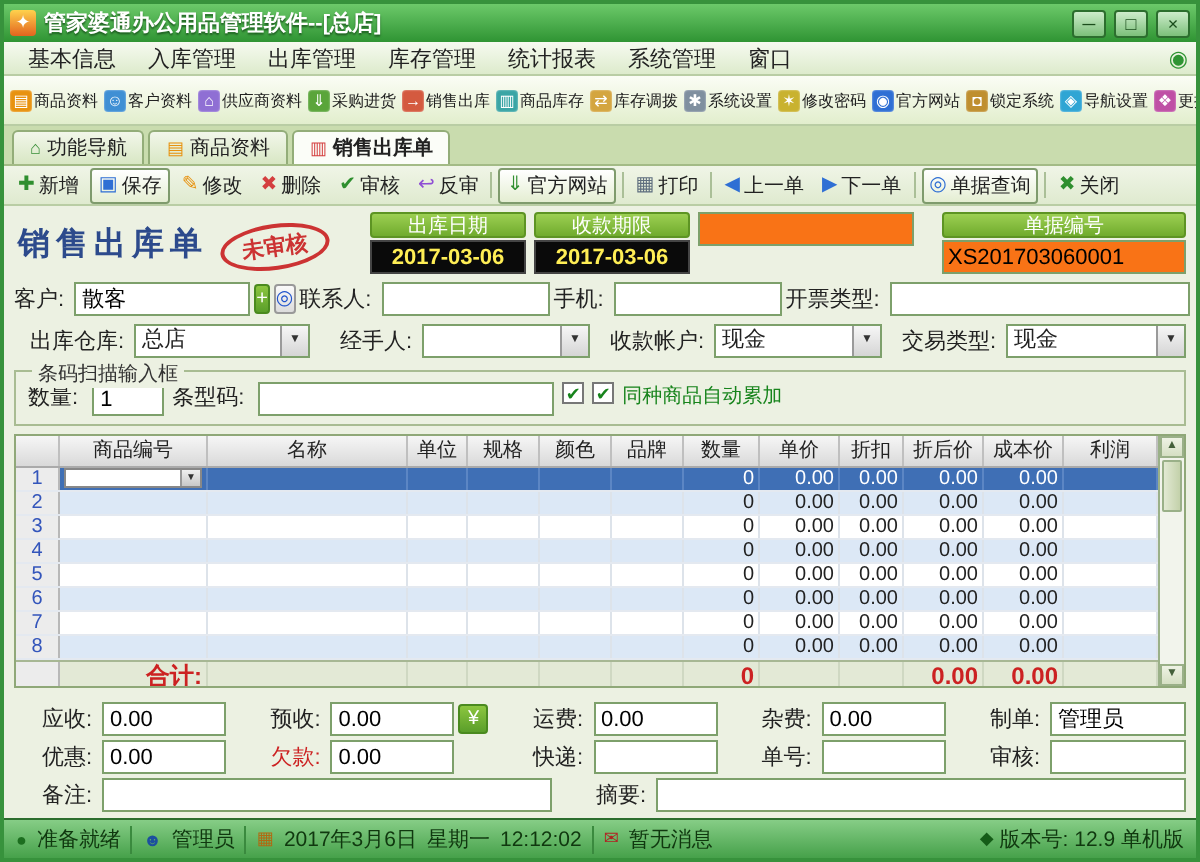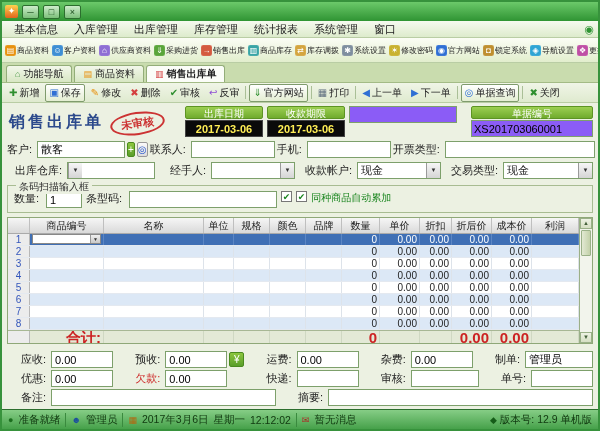--- a/index.html
+++ b/index.html
@@ -57,21 +57,21 @@
   .hdr-row { display:flex; align-items:flex-start; gap:4px; }
   .form-title { font-size:16px; font-weight:bold; color:#2c4a8c; letter-spacing:3px; margin:6px 2px 0 2px;
                 white-space:nowrap; }
   .stamp { margin-top:6px; border:2px solid #cc3333; color:#cc3333; font-weight:bold; font-size:11px;
            border-radius:50%; padding:2px 9px; transform:rotate(-8deg); white-space:nowrap; }
   .hf { display:flex; flex-direction:column; gap:1px; }
   .hf:first-of-type { margin-left:16px; }
   .hf.w-billno { margin-left:auto; }
   .hf-label { height:13px; line-height:13px; text-align:center; color:#fff; font-size:10px;
               background:linear-gradient(#9ccf52,#70ab2d); border:1px solid #5d9423; border-radius:2px; }
-  .hf-input { height:17px; border:1px solid #7da06b; background:#8b5cf6; padding:0 2px; font-size:11px;
+  .hf-input { height:17px; border:1px solid #7da06b; background:#f97316; padding:0 2px; font-size:11px;
               font-family:inherit; width:100%; }
   .hf-input.dark { background:#0a0a0a; color:#ffee55; font-weight:bold; text-align:center; border:1px solid #444; }
   .w-date{width:78px;} .w-due{width:78px;} .w-custom{width:108px;} .w-billno{width:122px;}
 
   .frow { display:flex; align-items:center; margin-top:4px; gap:2px; }
   .flab { text-align:right; padding-right:3px; white-space:nowrap; }
   .lw40{width:40px;} .lw52{width:52px;} .lw58{width:58px;} .lw62{width:62px;}
   input.fi { height:17px; border:1px solid #7da06b; background:#fff; padding:0 3px; font-size:11px; font-family:inherit; }
   .w84{width:84px;} .w88{width:88px;} .wflex{flex:1;}
   .mini-btn { width:15px; height:15px; border-radius:2px; text-align:center; line-height:14px; font-size:10px; }
@@ -108,21 +108,21 @@
   .cw-unit{width:30px;flex:0 0 30px;} .cw-spec{width:36px;flex:0 0 36px;} .cw-color{width:36px;flex:0 0 36px;}
   .cw-brand{width:36px;flex:0 0 36px;} .cw-qty{width:38px;flex:0 0 38px;} .cw-price{width:40px;flex:0 0 40px;}
   .cw-disc{width:32px;flex:0 0 32px;} .cw-dprice{width:40px;flex:0 0 40px;} .cw-cost{width:40px;flex:0 0 40px;}
   .cw-profit{flex:1;}
   .cell-combo { display:flex; height:10px; margin-top:0; background:#fff; border:1px solid #888; color:#000; }
   .cc-val { flex:1; font-size:9px; line-height:9px; }
   .cc-arrow { width:10px; flex:0 0 10px; background:linear-gradient(#f0f0f0,#c8c8c8); border-left:1px solid #999;
               font-size:5px; line-height:9px; text-align:center; color:#333; }
   .gfill { flex:1; background:#fff; }
   .gtotal { display:flex; height:15px; flex:0 0 15px; background:#e3e9d6; border-top:1px solid #a7b794;
-            font-size:15px; color:#cc2222; font-weight:bold; }
+            font-size:12px; color:#cc2222; font-weight:bold; }
   .gtotal .gc { line-height:14px; border-right:1px solid #cfd8c2; }
   .vscroll { width:13px; flex:0 0 13px; background:#f2f4ec; border-left:1px solid #9ab088;
              display:flex; flex-direction:column; }
   .vs-btn { height:11px; flex:0 0 11px; background:linear-gradient(#eef2e4,#d5dfc3); border:1px solid #9ab088;
             font-size:6px; line-height:9px; text-align:center; color:#44603a; }
   .vs-thumb { height:26px; flex:0 0 26px; margin:1px; background:linear-gradient(90deg,#e2e9d3,#c3d1aa);
               border:1px solid #9ab088; border-radius:1px; }
   .vs-fill { flex:1; }
 
   
@@ -145,20 +145,21 @@
   .sicon.msg { color:#b02222; } .sicon.ver { color:#155c18; }
   .sver { margin-left:auto; display:flex; align-items:center; gap:3px; }
 </style>
 </head>
 <body>
 
 <div class="window">
 
   <div class="titlebar">
     <span class="app-icon">✦</span>
+    <span class="title-text">管家婆通办公用品管理软件--[总店]</span>
     <span class="win-btn">─</span>
     <span class="win-btn">□</span>
     <span class="win-btn">×</span>
   </div>
 
   <div class="menubar">
     <div class="menu-items">
         <div class="menu-item">基本信息</div>
         <div class="menu-item">入库管理</div>
         <div class="menu-item">出库管理</div>
@@ -327,20 +328,21 @@
       <input class="fi w84" value="" style="">
       <span class="flab lw40">手机:</span>
       <input class="fi w84" value="" style="">
       <span class="flab lw62">开票类型:</span>
       <input class="fi wflex" value="" style="">
     </div>
 
     <div class="frow">
       <span class="flab lw58">出库仓库:</span>
       <div class="combo w88">
+        <span class="combo-val">总店</span>
         <span class="combo-arrow">▼</span>
       </div>
       <span class="flab lw52">经手人:</span>
       <div class="combo w84">
         <span class="combo-val"></span>
         <span class="combo-arrow">▼</span>
       </div>
       <span class="flab lw58">收款帐户:</span>
       <div class="combo w84">
         <span class="combo-val">现金</span>
@@ -565,26 +567,26 @@
         <div class="fgroup">
           <span class="flab red">欠款:</span>
           <input class="fi w62" value="0.00" style="">
           <span style="width:15px;"></span>
         </div>
         <div class="fgroup">
           <span class="flab">快递:</span>
           <input class="fi w62" value="" style="">
         </div>
         <div class="fgroup">
+          <span class="flab">单号:</span>
+          <input class="fi w62" value="" style="">
+        </div>
+        <div class="fgroup">
           <span class="flab">审核:</span>
           <input class="fi w68" value="" style="">
-        </div>
-        <div class="fgroup">
-          <span class="flab">单号:</span>
-          <input class="fi w62" value="" style="">
         </div>
       </div>
       <div class="foot-row">
         <div class="fgroup">
           <span class="flab">备注:</span>
           <input class="fi w225" value="" style="">
         </div>
         <div class="fgroup summary">
           <span class="flab">摘要:</span>
           <input class="fi" value="" style="">

